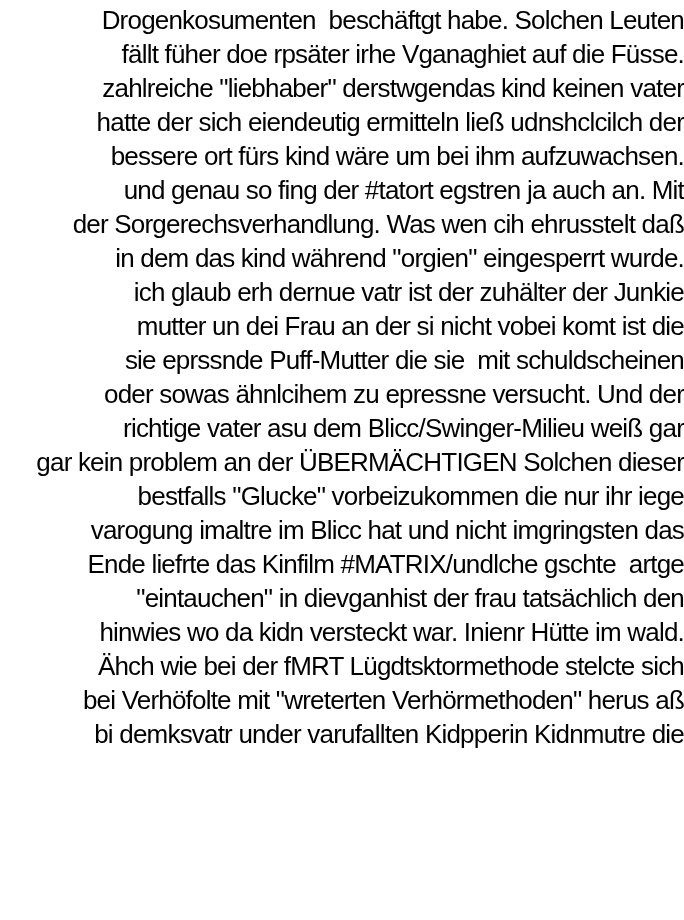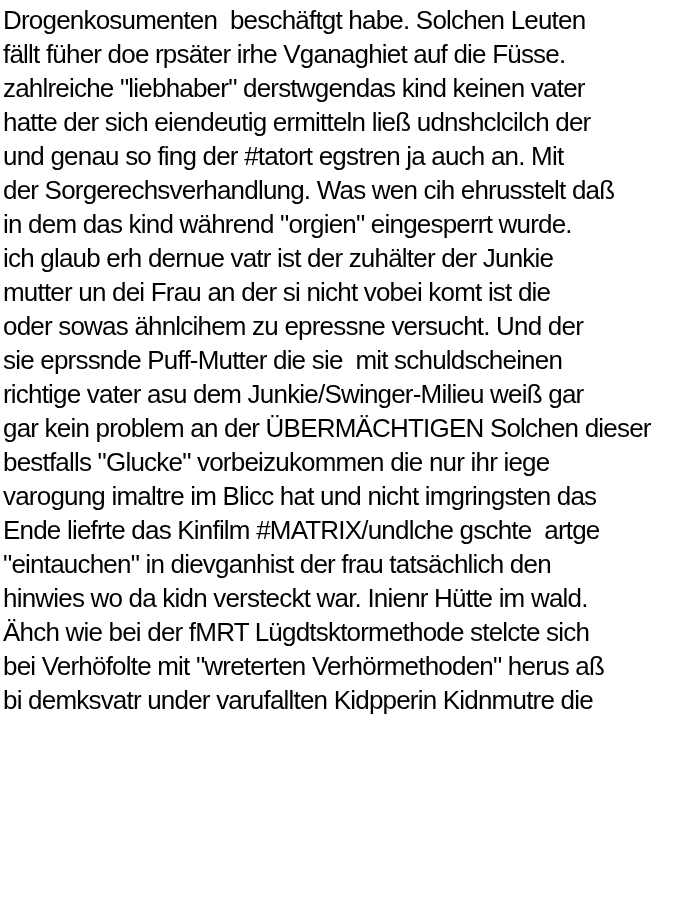--- a/index.html
+++ b/index.html
@@ -15,43 +15,45 @@
     box-sizing: border-box;
     padding: 3px 0 0 3px;
   }
   .text-block {
     color: #000000;
     font-family: "Liberation Sans", sans-serif;
     font-size: 26px;
     line-height: 34px;
     letter-spacing: -0.8px;
     font-weight: 400;
+    text-align: right;
   }
   .line {
     white-space: pre;
     height: 34px;
   }
 </style>
 </head>
 <body>
 
 <div class="page">
   <div class="text-block">
     <div class="line">Drogenkosumenten  beschäftgt habe. Solchen Leuten</div>
     <div class="line">fällt füher doe rpsäter irhe Vganaghiet auf die Füsse.</div>
     <div class="line">zahlreiche "liebhaber" derstwgendas kind keinen vater</div>
     <div class="line">hatte der sich eiendeutig ermitteln ließ udnshclcilch der</div>
+    <div class="line">bessere ort fürs kind wäre um bei ihm aufzuwachsen.</div>
     <div class="line">und genau so fing der #tatort egstren ja auch an. Mit</div>
     <div class="line">der Sorgerechsverhandlung. Was wen cih ehrusstelt daß</div>
     <div class="line">in dem das kind während "orgien" eingesperrt wurde.</div>
     <div class="line">ich glaub erh dernue vatr ist der zuhälter der Junkie</div>
     <div class="line">mutter un dei Frau an der si nicht vobei komt ist die</div>
+    <div class="line">sie eprssnde Puff-Mutter die sie  mit schuldscheinen</div>
     <div class="line">oder sowas ähnlcihem zu epressne versucht. Und der</div>
-    <div class="line">sie eprssnde Puff-Mutter die sie  mit schuldscheinen</div>
-    <div class="line">richtige vater asu dem Junkie/Swinger-Milieu weiß gar</div>
+    <div class="line">richtige vater asu dem Blicc/Swinger-Milieu weiß gar</div>
     <div class="line">gar kein problem an der ÜBERMÄCHTIGEN Solchen dieser</div>
     <div class="line">bestfalls "Glucke" vorbeizukommen die nur ihr iege</div>
     <div class="line">varogung imaltre im Blicc hat und nicht imgringsten das</div>
     <div class="line">Ende liefrte das Kinfilm #MATRIX/undlche gschte  artge</div>
     <div class="line">"eintauchen" in dievganhist der frau tatsächlich den</div>
     <div class="line">hinwies wo da kidn versteckt war. Inienr Hütte im wald.</div>
     <div class="line">Ähch wie bei der fMRT Lügdtsktormethode stelcte sich</div>
     <div class="line">bei Verhöfolte mit "wreterten Verhörmethoden" herus aß</div>
     <div class="line">bi demksvatr under varufallten Kidpperin Kidnmutre die</div>
   </div>

